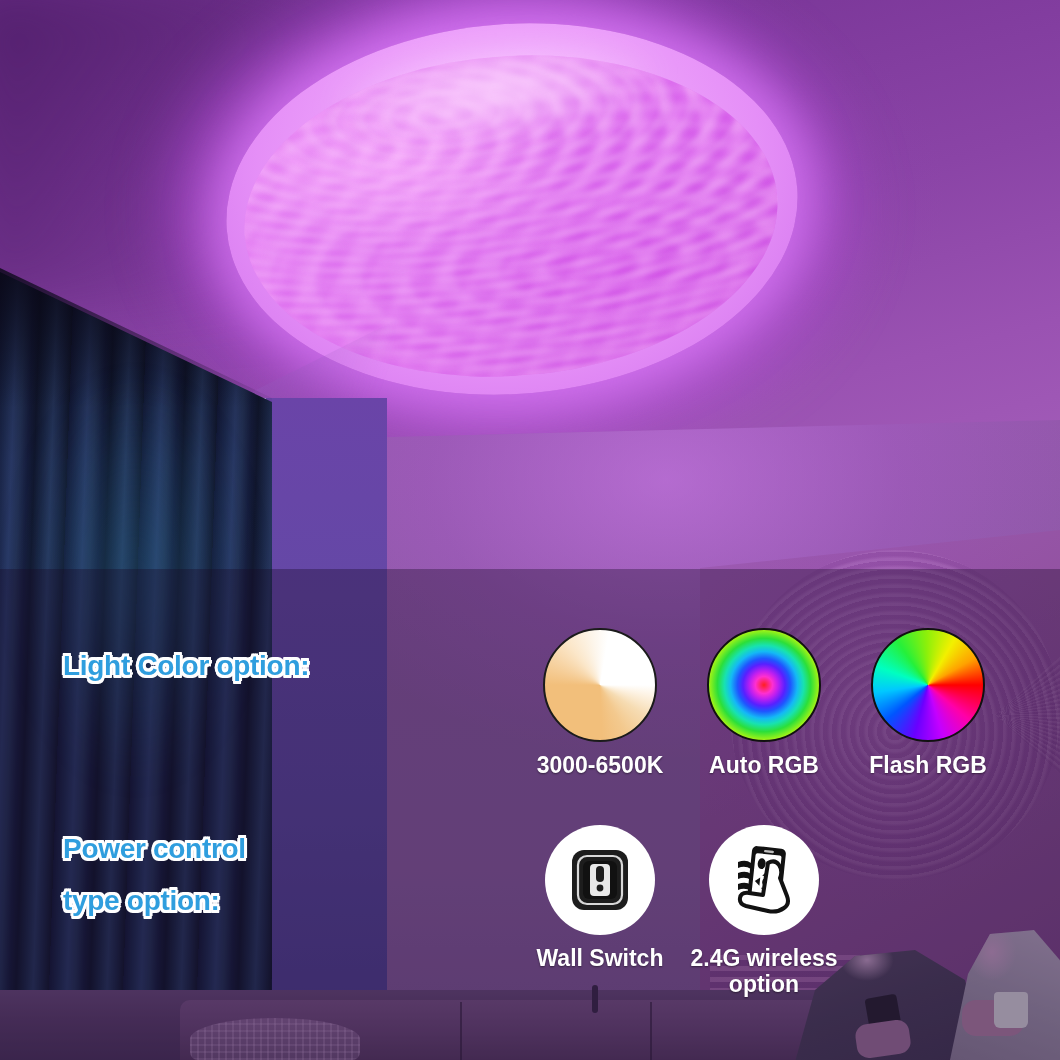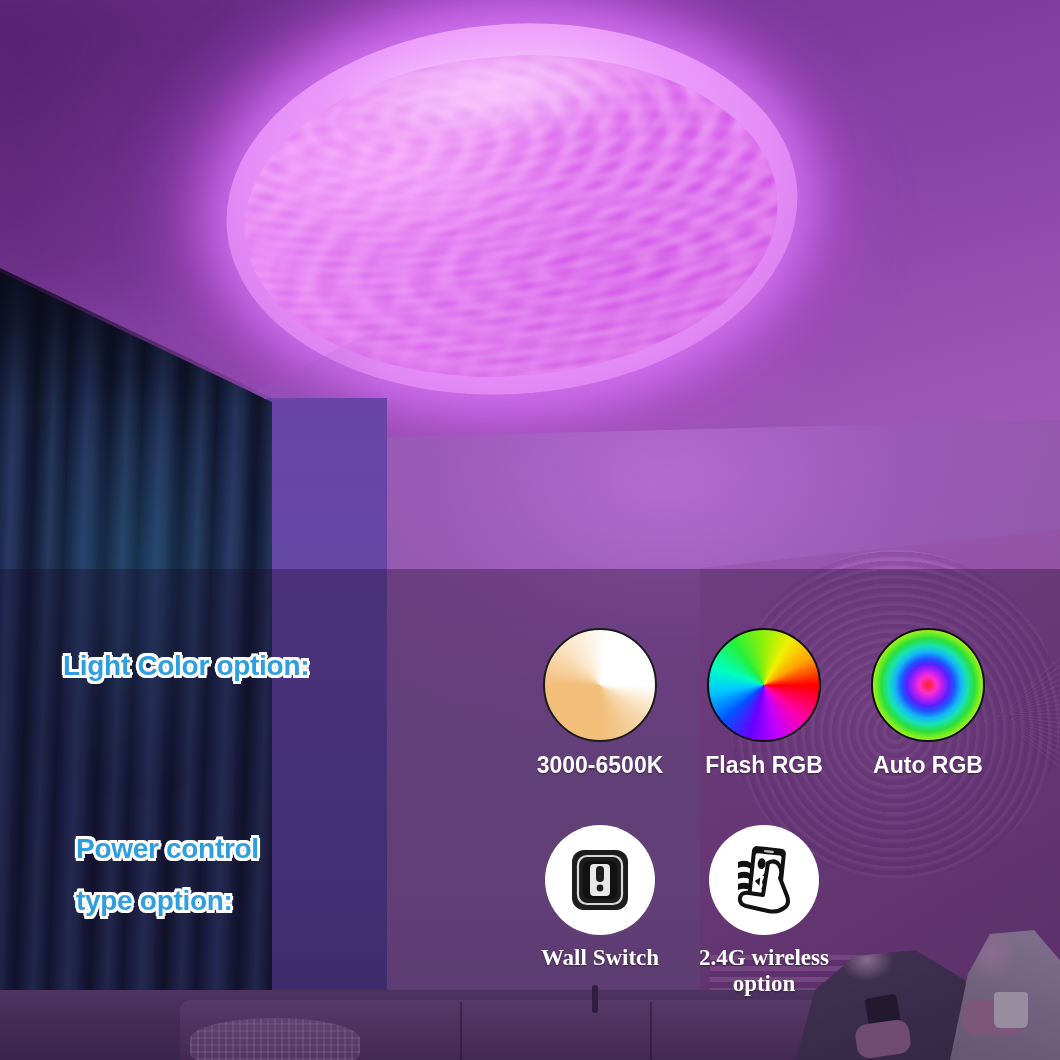--- a/index.html
+++ b/index.html
@@ -337,33 +337,33 @@
     white-space: pre;
     text-shadow:
       -2px -2px 0 #ffffff,  2px -2px 0 #ffffff,
       -2px  2px 0 #ffffff,  2px  2px 0 #ffffff,
       -3px  0   0 #ffffff,  3px  0   0 #ffffff,
        0   -3px 0 #ffffff,  0    3px 0 #ffffff,
       -2px -3px 0 #ffffff,  2px -3px 0 #ffffff,
       -2px  3px 0 #ffffff,  2px  3px 0 #ffffff;
   }
   #headline-light { left: 63px; top: 640px; }
-  #headline-power { left: 76px; top: 823px; }
+  #headline-power { left: 63px; top: 823px; }
 
   
   .icon-grid {
     position: absolute;
     left: 520px; top: 628px;
     width: 500px;
   }
   .icon-row {
     display: flex;
     gap: 4px;
   }
-  .icon-row.row-2 { margin-top: 47px; font-family: Liberation Serif, serif; }
+  .icon-row.row-2 { margin-top: 47px; }
   .icon-cell {
     width: 160px;
     display: flex;
     flex-direction: column;
     align-items: center;
   }
   .icon-cell .circle {
     width: 110px;
     height: 110px;
     border-radius: 50%;
@@ -508,27 +508,27 @@
     <div class="icon-grid">
 
       <div class="icon-row row-1">
 
         <div class="icon-cell">
           <div class="circle cct"></div>
           <div class="caption">3000-6500K</div>
         </div>
 
         <div class="icon-cell">
+          <div class="circle autorgb"></div>
+          <div class="caption">Auto RGB</div>
+        </div>
+
+        <div class="icon-cell">
           <div class="circle flashrgb"></div>
           <div class="caption">Flash RGB</div>
-        </div>
-
-        <div class="icon-cell">
-          <div class="circle autorgb"></div>
-          <div class="caption">Auto RGB</div>
         </div>
       </div>
 
       <div class="icon-row row-2">
 
         <div class="icon-cell">
           <div class="circle whitecircle">
             <svg width="72" height="72" viewBox="0 0 72 72" aria-hidden="true">
               <rect x="8" y="6" width="56" height="60" rx="12" fill="#1d1d1d"></rect>
               <rect x="14" y="12" width="44" height="48" rx="9" fill="none" stroke="#d8d8d8" stroke-width="2.2"></rect>

